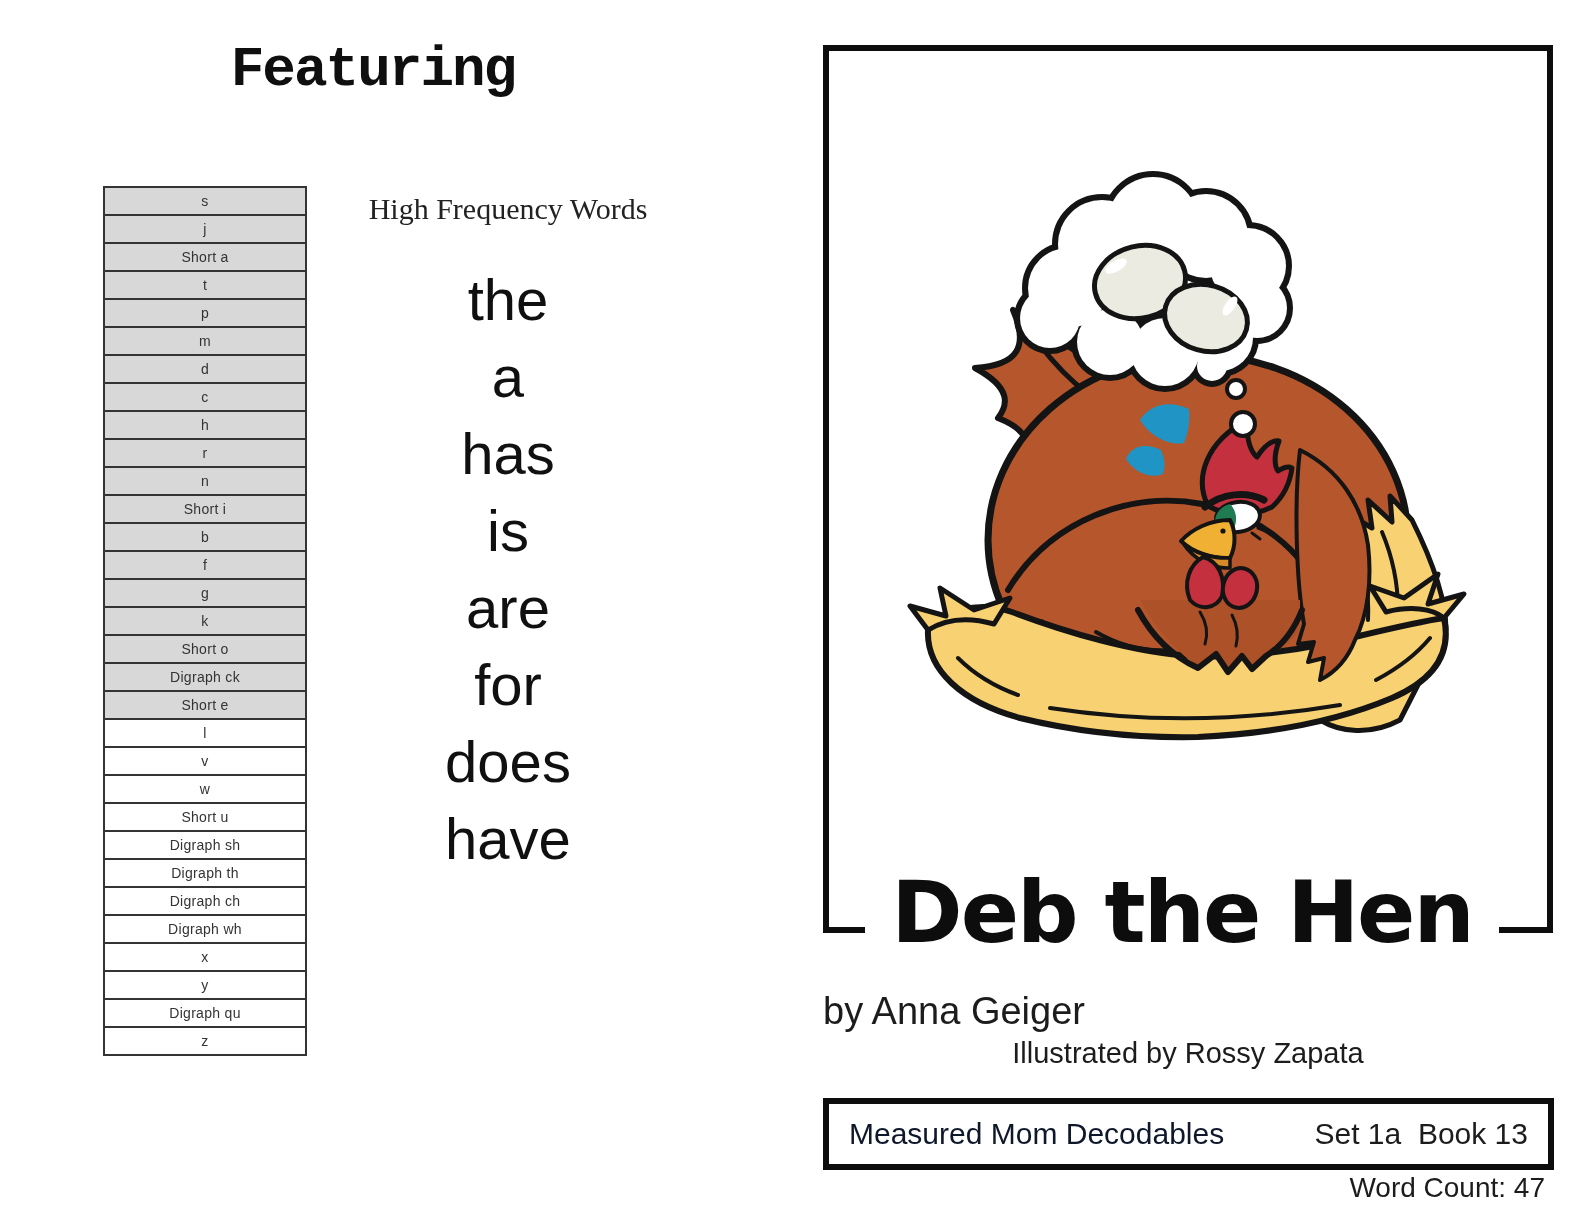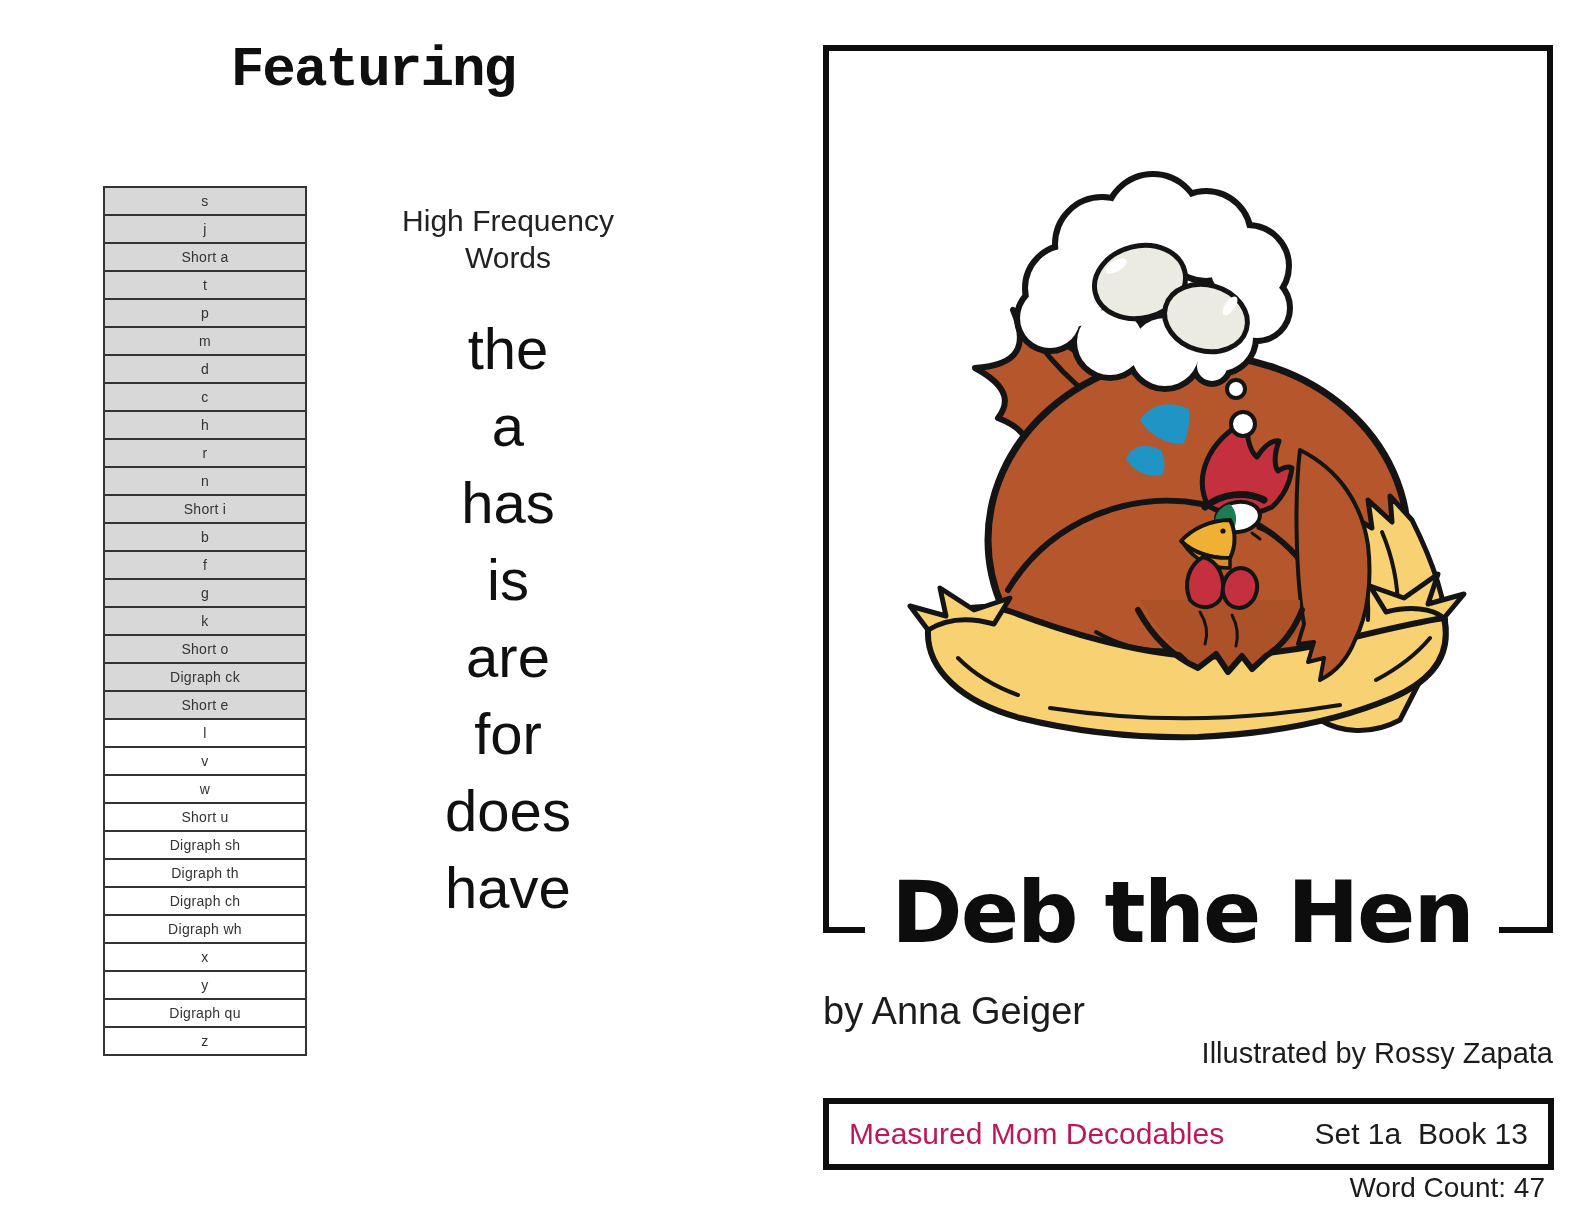--- a/index.html
+++ b/index.html
@@ -18,44 +18,44 @@
     border:2px solid #343434;box-sizing:border-box;background:#fff;
   }
   .srow{
     height:26px;border-bottom:2px solid #343434;background:#ffffff;
     display:flex;align-items:center;justify-content:center;
     font-size:14px;color:#333;letter-spacing:.3px;
   }
   .srow:last-child{border-bottom:none;}
   .srow.shaded{background:#d8d8d8;}
   .hf{position:absolute;left:368px;top:190px;width:280px;text-align:center;}
-  .hf-heading{font-size:30px;line-height:37px;color:#222;font-weight:normal;margin:12px;}
+  .hf-heading{font-size:30px;line-height:37px;color:#222;font-weight:normal;margin:0;font-family:Liberation Serif, serif;}
   .hf-words{margin-top:34px;}
   .hf-word{font-size:58px;line-height:77px;color:#101010;}
   
   .cover-box{
     position:absolute;left:823px;top:45px;width:730px;height:888px;
     border:6px solid #0d0d0d;box-sizing:border-box;background:#fff;
   }
   .cover-title{
     position:absolute;left:823px;top:864px;width:718px;text-align:center;z-index:5;
   }
   .cover-title span{
     display:inline-block;background:#ffffff;padding:0 26px;
     font-family:"DejaVu Sans",sans-serif;font-weight:bold;font-size:86px;
     letter-spacing:-2px;line-height:1.12;color:#0d0d0d;
   }
   .byline{position:absolute;left:823px;top:990px;width:730px;text-align:left;font-size:38px;color:#1c1c1c;}
-  .illustrator{position:absolute;left:823px;top:1037px;width:730px;text-align:right;font-size:29px;color:#1c1c1c;}
+  .illustrator{position:absolute;left:823px;top:1037px;width:730px;text-align:center;font-size:29px;color:#1c1c1c;}
   .bar{
     position:absolute;left:823px;top:1098px;width:731px;height:72px;
     border:6px solid #0d0d0d;box-sizing:border-box;background:#fff;
     display:flex;align-items:center;justify-content:space-between;padding:0 20px;
   }
-  .bar .series{font-size:30px;color:#be185d;}
+  .bar .series{font-size:30px;color:#0f172a;}
   .bar .setbook{font-size:30px;color:#1c1c1c;white-space:pre;}
   .wordcount{position:absolute;left:823px;top:1172px;width:722px;text-align:right;font-size:28px;color:#1c1c1c;}
   .hen-svg{position:absolute;left:900px;top:160px;width:580px;height:605px;}
 </style>
 </head>
 <body>
 
 <h1 class="featuring">Featuring</h1>
 
 <div class="skills">

